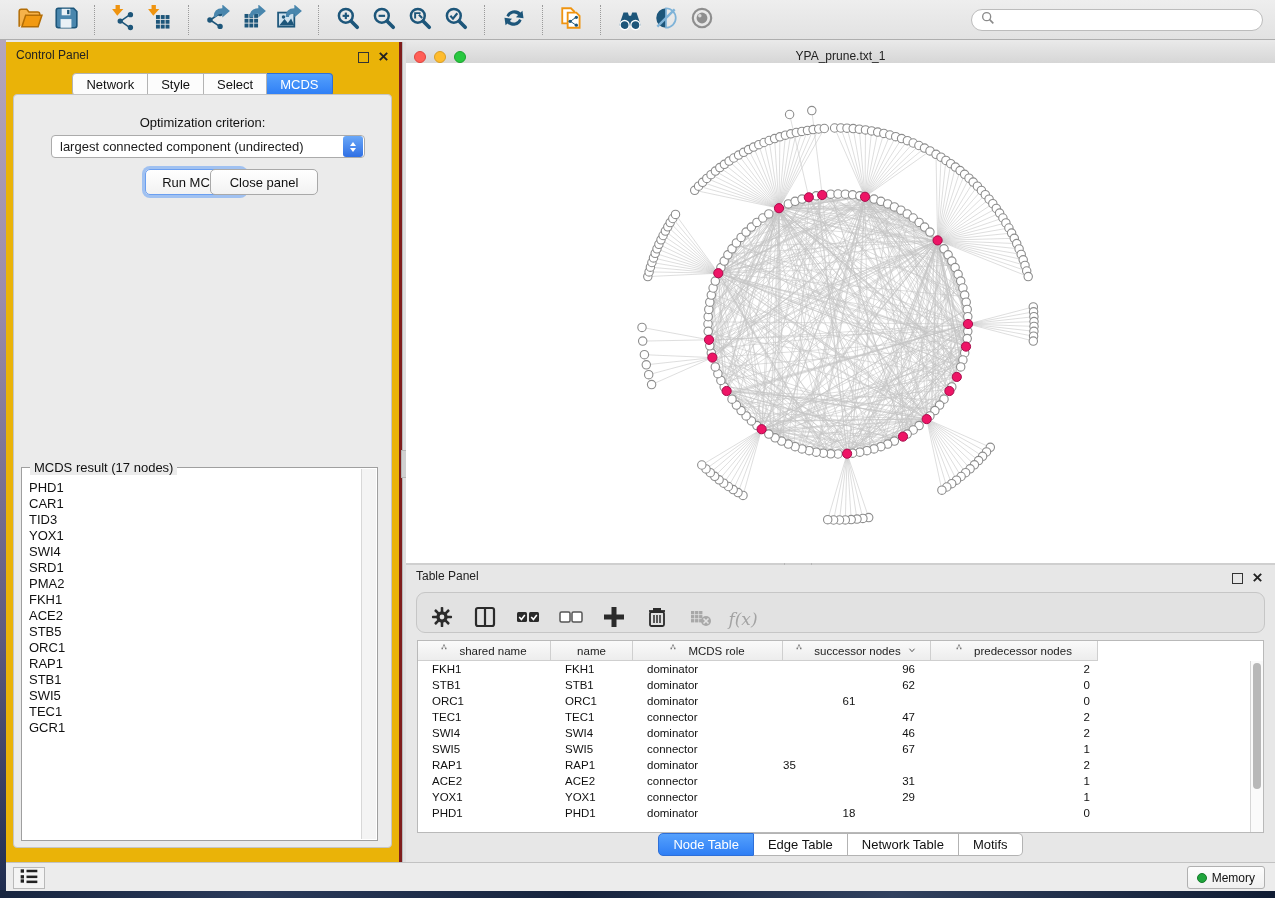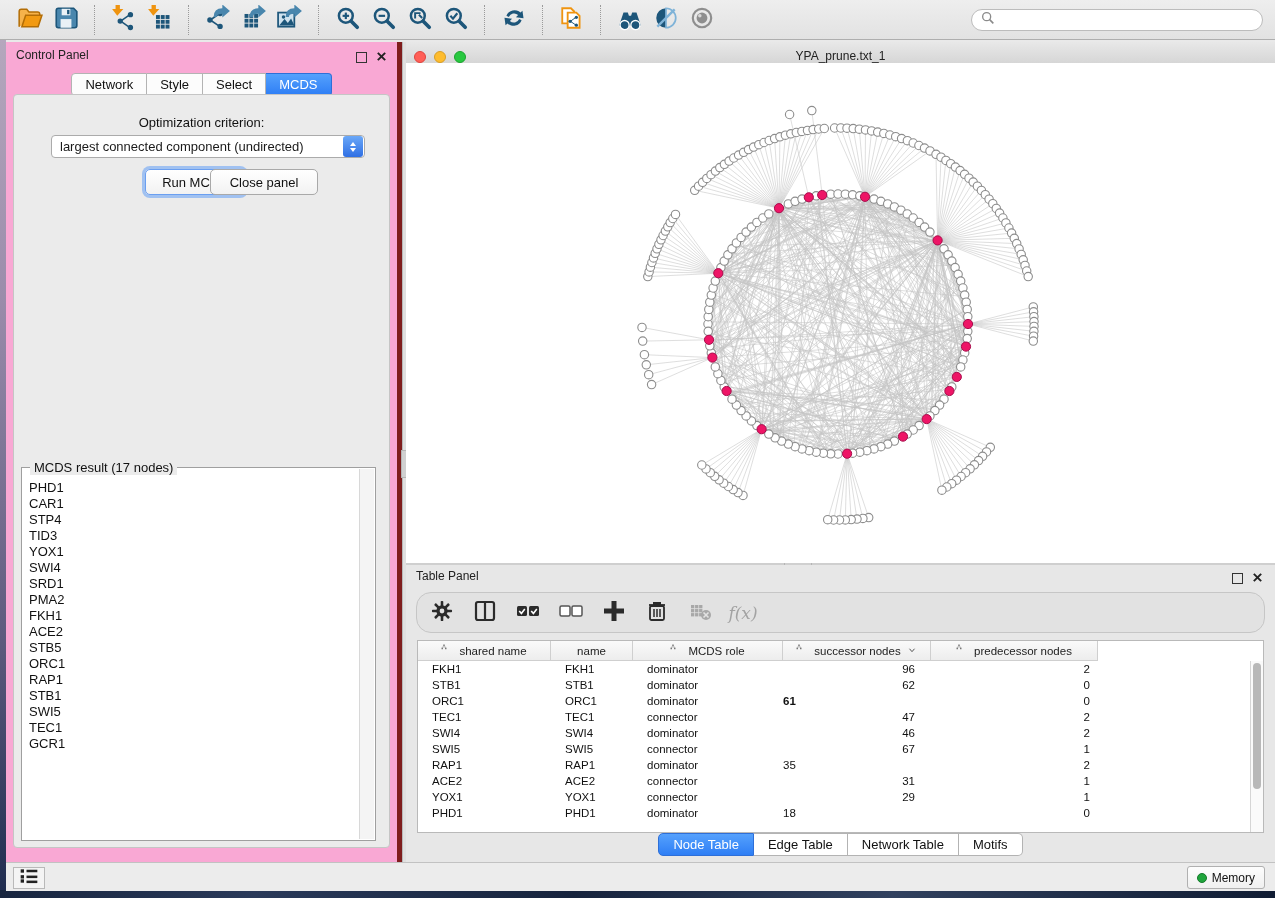--- a/index.html
+++ b/index.html
@@ -17,21 +17,21 @@
   #toolbar{left:0;top:0;width:1275px;height:40px;background:linear-gradient(#eeeeee,#e2e2e2);
     border-bottom:1px solid #aeaeae;display:flex;align-items:center;padding-left:6px;box-sizing:border-box;}
   .tb-group{display:flex;align-items:center;padding:0 6px;}
   .tb-sep{width:1px;height:30px;border-left:1px dotted #9a9a9a;margin:0 4px;}
   .tb-btn{width:36px;height:32px;display:flex;align-items:center;justify-content:center;border-radius:4px;}
   #search-wrap{position:absolute;right:12px;top:9px;width:292px;height:22px;background:#fff;
     border:1px solid #bcbcbc;border-radius:12px;display:flex;align-items:center;padding-left:8px;box-sizing:border-box;}
   #search-input{border:none;outline:none;flex:1;height:18px;font-size:12px;background:transparent;}
 
   
-  #control-panel{left:6px;top:42px;width:396px;height:820px;background:#f9a8d4;border-right:5px solid #7f1d1d;box-sizing:border-box;}
+  #control-panel{left:6px;top:42px;width:396px;height:820px;background:#eab308;border-right:3px solid #7f1d1d;box-sizing:border-box;}
   #cp-header{position:absolute;left:10px;top:6px;font-size:12px;color:#222;}
   .win-btns{position:absolute;top:6px;right:10px;display:flex;gap:9px;align-items:center;}
   .float-box{width:9px;height:9px;border:1.5px solid #333;background:transparent;display:inline-block;}
   #cp-tabs{position:absolute;left:0;right:0;top:31px;display:flex;justify-content:center;}
   .seg-tab{font-size:13px;padding:3px 13px;background:#fcfcfc;border:1px solid #b3b3b3;border-left:none;color:#111;}
   .seg-tab:first-child{border-left:1px solid #b3b3b3;border-radius:4px 0 0 4px;}
   .seg-tab:last-child{border-radius:0 4px 4px 0;}
   .seg-tab.active{background:linear-gradient(#55a1fd,#2e7ef5);color:#fff;border-color:#2e6fd8;}
   #cp-body{position:absolute;left:7px;right:7px;top:52px;height:752px;background:#ebebeb;
     border:1px solid #c5c5c5;border-radius:4px;}
@@ -72,21 +72,21 @@
   #net-title{position:absolute;left:0;right:0;text-align:center;font-size:12px;color:#222;}
   #net-canvas{position:absolute;left:0;top:21px;width:869px;height:500px;background:#ffffff;}
   #graph-svg .edges line{stroke:#c4c4c4;stroke-width:0.7;opacity:.8;}
   #graph-svg .nodes circle{fill:#ffffff;stroke:#8d8d8d;stroke-width:1.1;}
   #graph-svg .hubs circle{fill:#ee1566;stroke:#a90c4c;stroke-width:1;}
 
   
   #table-panel{left:406px;top:565px;width:869px;height:297px;background:#e7e7e7;}
   #tp-header{position:absolute;left:10px;top:4px;font-size:12px;color:#222;}
   #tp-toolbar{position:absolute;left:10px;right:10px;top:27px;height:41px;background:#e2e2e2;
-    border:1px solid #c6c6c6;border-radius:15px;display:flex;align-items:center;padding-left:12px;box-sizing:border-box;gap:17px;}
+    border:1px solid #c6c6c6;border-radius:9px;display:flex;align-items:flex-end;padding-left:12px;box-sizing:border-box;gap:17px;}
   .tp-icon{display:flex;align-items:center;justify-content:center;width:26px;height:26px;}
   #tp-table{position:absolute;left:11px;right:11px;top:75px;height:193px;background:#fff;border:1px solid #b9b9b9;box-sizing:border-box;}
   #tp-cols{position:absolute;left:0;top:0;height:20px;display:flex;}
   .col-h{background:linear-gradient(#fafafa,#ededed);border-right:1px solid #cfcfcf;border-bottom:1px solid #cfcfcf;
     display:flex;align-items:center;justify-content:center;font-size:11.5px;color:#222;gap:6px;box-sizing:border-box;}
   #tp-rows{position:absolute;left:0;right:12px;top:20px;bottom:0;overflow:hidden;}
   .t-row{display:flex;height:16px;align-items:center;font-size:11.5px;color:#111;}
   .t-cell{box-sizing:border-box;}
   #tp-scroll{position:absolute;right:0;top:20px;bottom:0;width:12px;background:#fafafa;border-left:1px solid #d5d5d5;}
   #tp-thumb{position:absolute;left:1.5px;top:2px;width:8px;height:126px;background:#b8b8b8;border-radius:4px;}
@@ -311,21 +311,20 @@
           <span class="tri-down"></span>
         </span>
     </div>
     <div id="run-btn" class="cp-btn">Run MCDS</div>
     <div id="closepanel-btn" class="cp-btn">Close panel</div>
     <div id="mcds-group">
       <div id="mcds-legend">MCDS result (17 nodes)</div>
       <div id="mcds-list">
           <div class="mcds-item">PHD1</div>
           <div class="mcds-item">CAR1</div>
-          <div class="mcds-item">STP4</div>
           <div class="mcds-item">TID3</div>
           <div class="mcds-item">YOX1</div>
           <div class="mcds-item">SWI4</div>
           <div class="mcds-item">SRD1</div>
           <div class="mcds-item">PMA2</div>
           <div class="mcds-item">FKH1</div>
           <div class="mcds-item">ACE2</div>
           <div class="mcds-item">STB5</div>
           <div class="mcds-item">ORC1</div>
           <div class="mcds-item">RAP1</div>
@@ -1344,21 +1343,21 @@
           <div class="t-cell" style="width: 133px; padding-left: 14px;">STB1</div>
           <div class="t-cell" style="width: 82px; padding-left: 14px;">STB1</div>
           <div class="t-cell" style="width: 150px; padding-left: 14px;">dominator</div>
           <div class="t-cell" style="width: 148px; text-align: right; padding-right: 16px;">62</div>
           <div class="t-cell" style="width: 167px; text-align: right; padding-right: 8px;">0</div>
         </div>
         <div class="t-row">
           <div class="t-cell" style="width: 133px; padding-left: 14px;">ORC1</div>
           <div class="t-cell" style="width: 82px; padding-left: 14px;">ORC1</div>
           <div class="t-cell" style="width: 150px; padding-left: 14px;">dominator</div>
-          <div class="t-cell" style="width: 148px; text-align: left; padding-right: 16px; font-weight: bold;">61</div>
+          <div class="t-cell" style="width: 148px; text-align: center; padding-right: 16px;">61</div>
           <div class="t-cell" style="width: 167px; text-align: right; padding-right: 8px;">0</div>
         </div>
         <div class="t-row">
           <div class="t-cell" style="width: 133px; padding-left: 14px;">TEC1</div>
           <div class="t-cell" style="width: 82px; padding-left: 14px;">TEC1</div>
           <div class="t-cell" style="width: 150px; padding-left: 14px;">connector</div>
           <div class="t-cell" style="width: 148px; text-align: right; padding-right: 16px;">47</div>
           <div class="t-cell" style="width: 167px; text-align: right; padding-right: 8px;">2</div>
         </div>
         <div class="t-row">
@@ -1393,21 +1392,21 @@
           <div class="t-cell" style="width: 133px; padding-left: 14px;">YOX1</div>
           <div class="t-cell" style="width: 82px; padding-left: 14px;">YOX1</div>
           <div class="t-cell" style="width: 150px; padding-left: 14px;">connector</div>
           <div class="t-cell" style="width: 148px; text-align: right; padding-right: 16px;">29</div>
           <div class="t-cell" style="width: 167px; text-align: right; padding-right: 8px;">1</div>
         </div>
         <div class="t-row">
           <div class="t-cell" style="width: 133px; padding-left: 14px;">PHD1</div>
           <div class="t-cell" style="width: 82px; padding-left: 14px;">PHD1</div>
           <div class="t-cell" style="width: 150px; padding-left: 14px;">dominator</div>
-          <div class="t-cell" style="width: 148px; text-align: left; padding-right: 16px;">18</div>
+          <div class="t-cell" style="width: 148px; text-align: center; padding-right: 16px;">18</div>
           <div class="t-cell" style="width: 167px; text-align: right; padding-right: 8px;">0</div>
         </div>
       </div>
     <div id="tp-scroll">
         <div id="tp-thumb"></div>
       </div>
   </div>
   <div id="tp-tabs">
       <div class="tp-tab active">Node Table</div>
       <div class="tp-tab">Edge Table</div>

